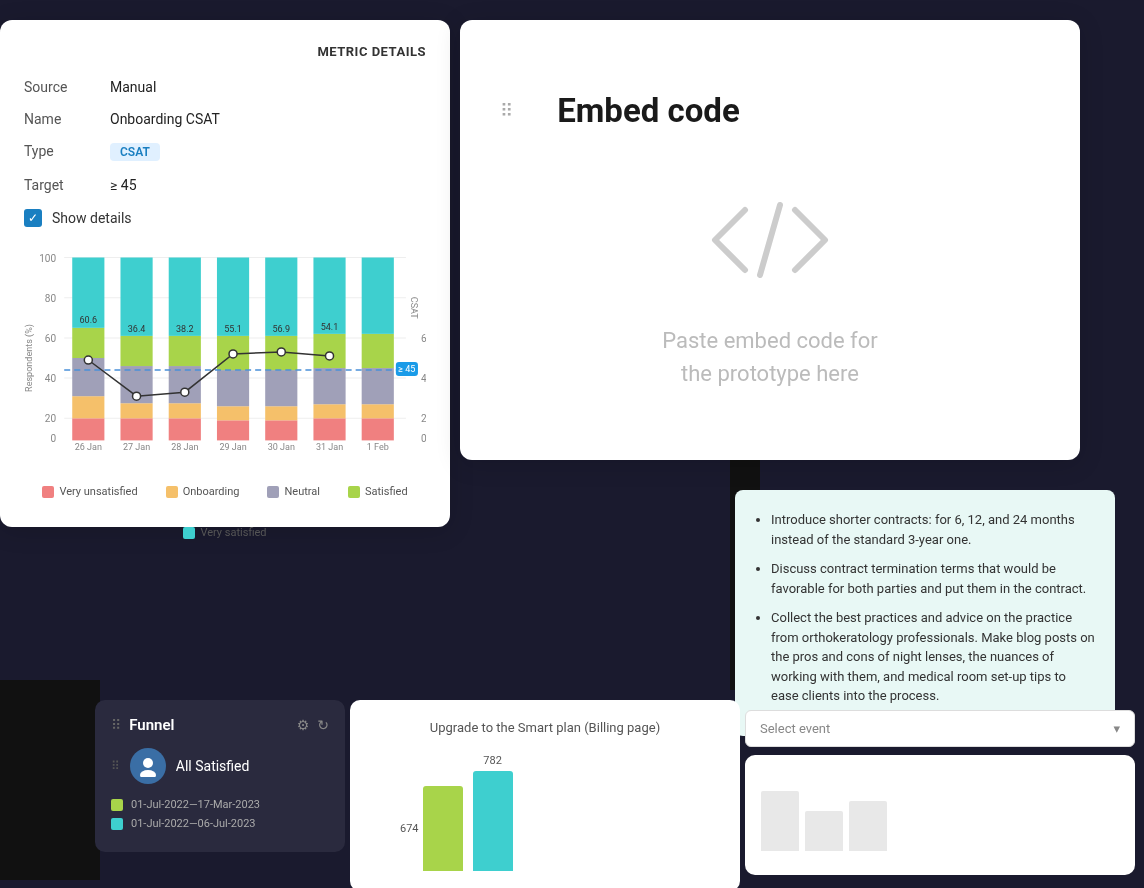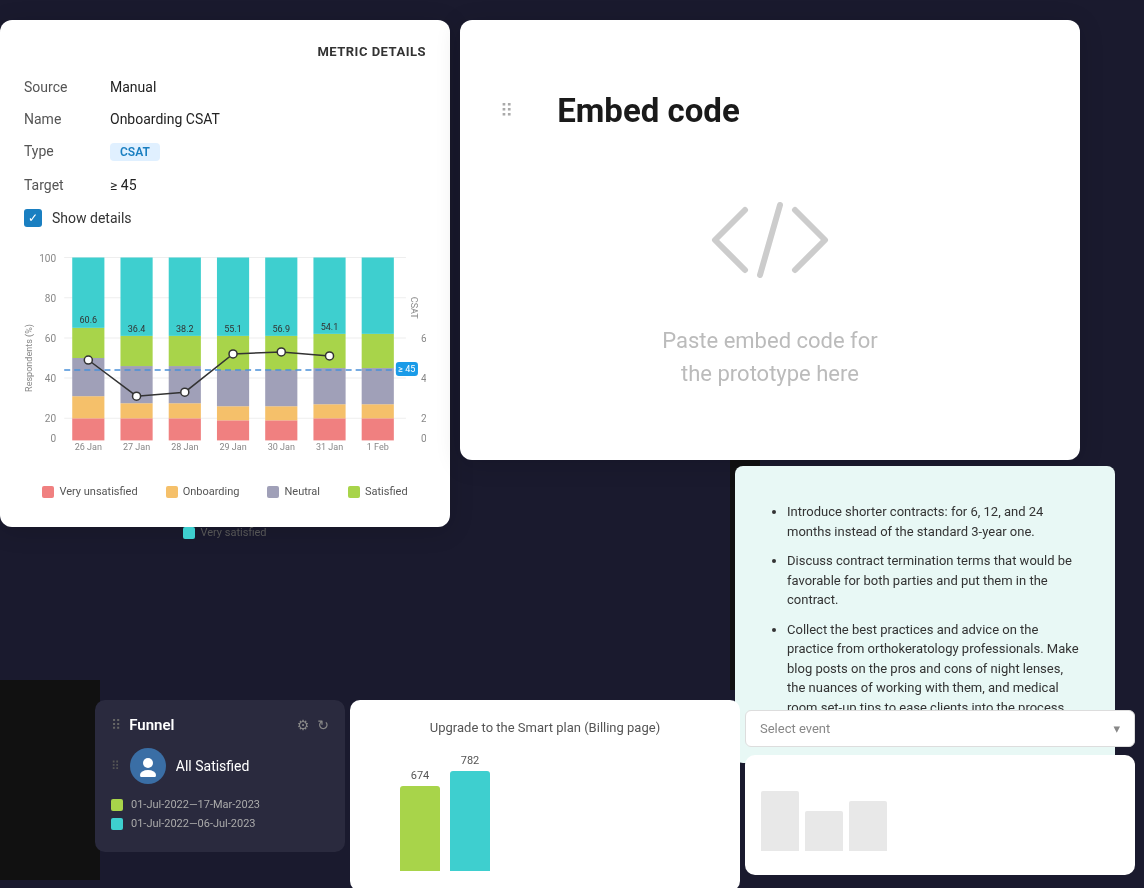--- a/index.html
+++ b/index.html
@@ -185,26 +185,26 @@
     .embed-placeholder-text {
       font-size: 22px;
       color: #bbb;
       text-align: center;
       line-height: 1.5;
     }
 
     
     .bullet-card {
       position: absolute;
-      top: 466px;
+      top: 490px;
       left: 735px;
       width: 380px;
       background: #e8f8f5;
       border-radius: 8px;
-      padding: 36px;
+      padding: 20px;
       z-index: 10;
     }
 
     .bullet-card ul {
       list-style: disc;
       padding-left: 16px;
     }
 
     .bullet-card li {
       font-size: 13px;
@@ -577,21 +577,21 @@
     <div class="funnel-legend-item">
       <div class="funnel-legend-dot" style="background:#3ecfcf;"></div>
       <span class="funnel-legend-text">01-Jul-2022—06-Jul-2023</span>
     </div>
   </div>
 </div>
 
 <div class="billing-card">
   <div class="billing-title">Upgrade to the Smart plan (Billing page)</div>
   <div style="display:flex; gap:10px; align-items:flex-end; height:120px; padding:0 30px;">
-    <div style="display:flex;flex-direction:column;align-items:center;gap:4px;">
+    <div style="display:flex;flex-direction:row;align-items:center;gap:4px;">
       <span style="font-size:11px;color:#555;">674</span>
       <div style="width:40px;height:85px;background:#a8d44a;border-radius:3px 3px 0 0;"></div>
     </div>
     <div style="display:flex;flex-direction:column;align-items:center;gap:4px;">
       <span style="font-size:11px;color:#555;">782</span>
       <div style="width:40px;height:100px;background:#3ecfcf;border-radius:3px 3px 0 0;"></div>
     </div>
   </div>
 </div>
 

